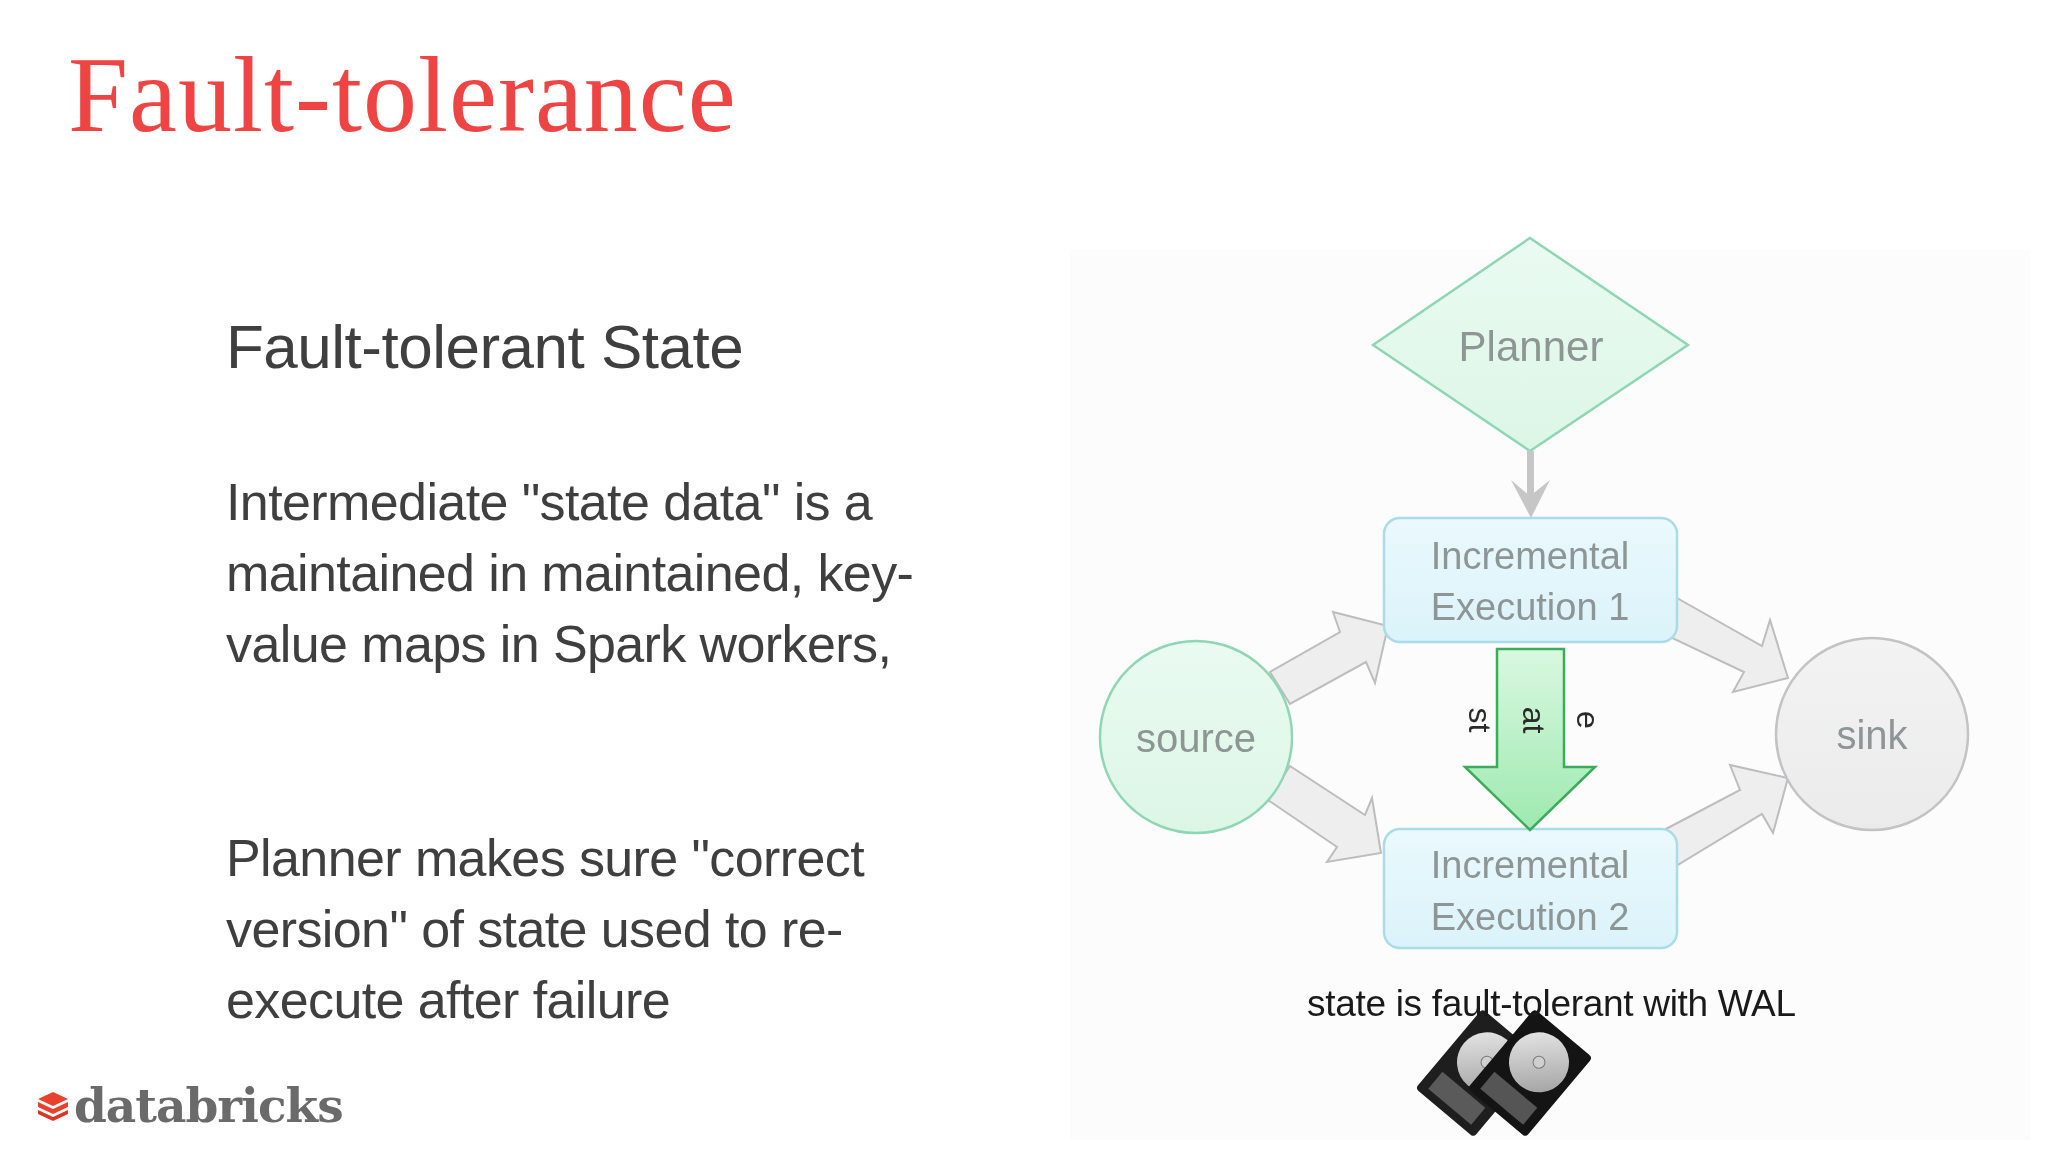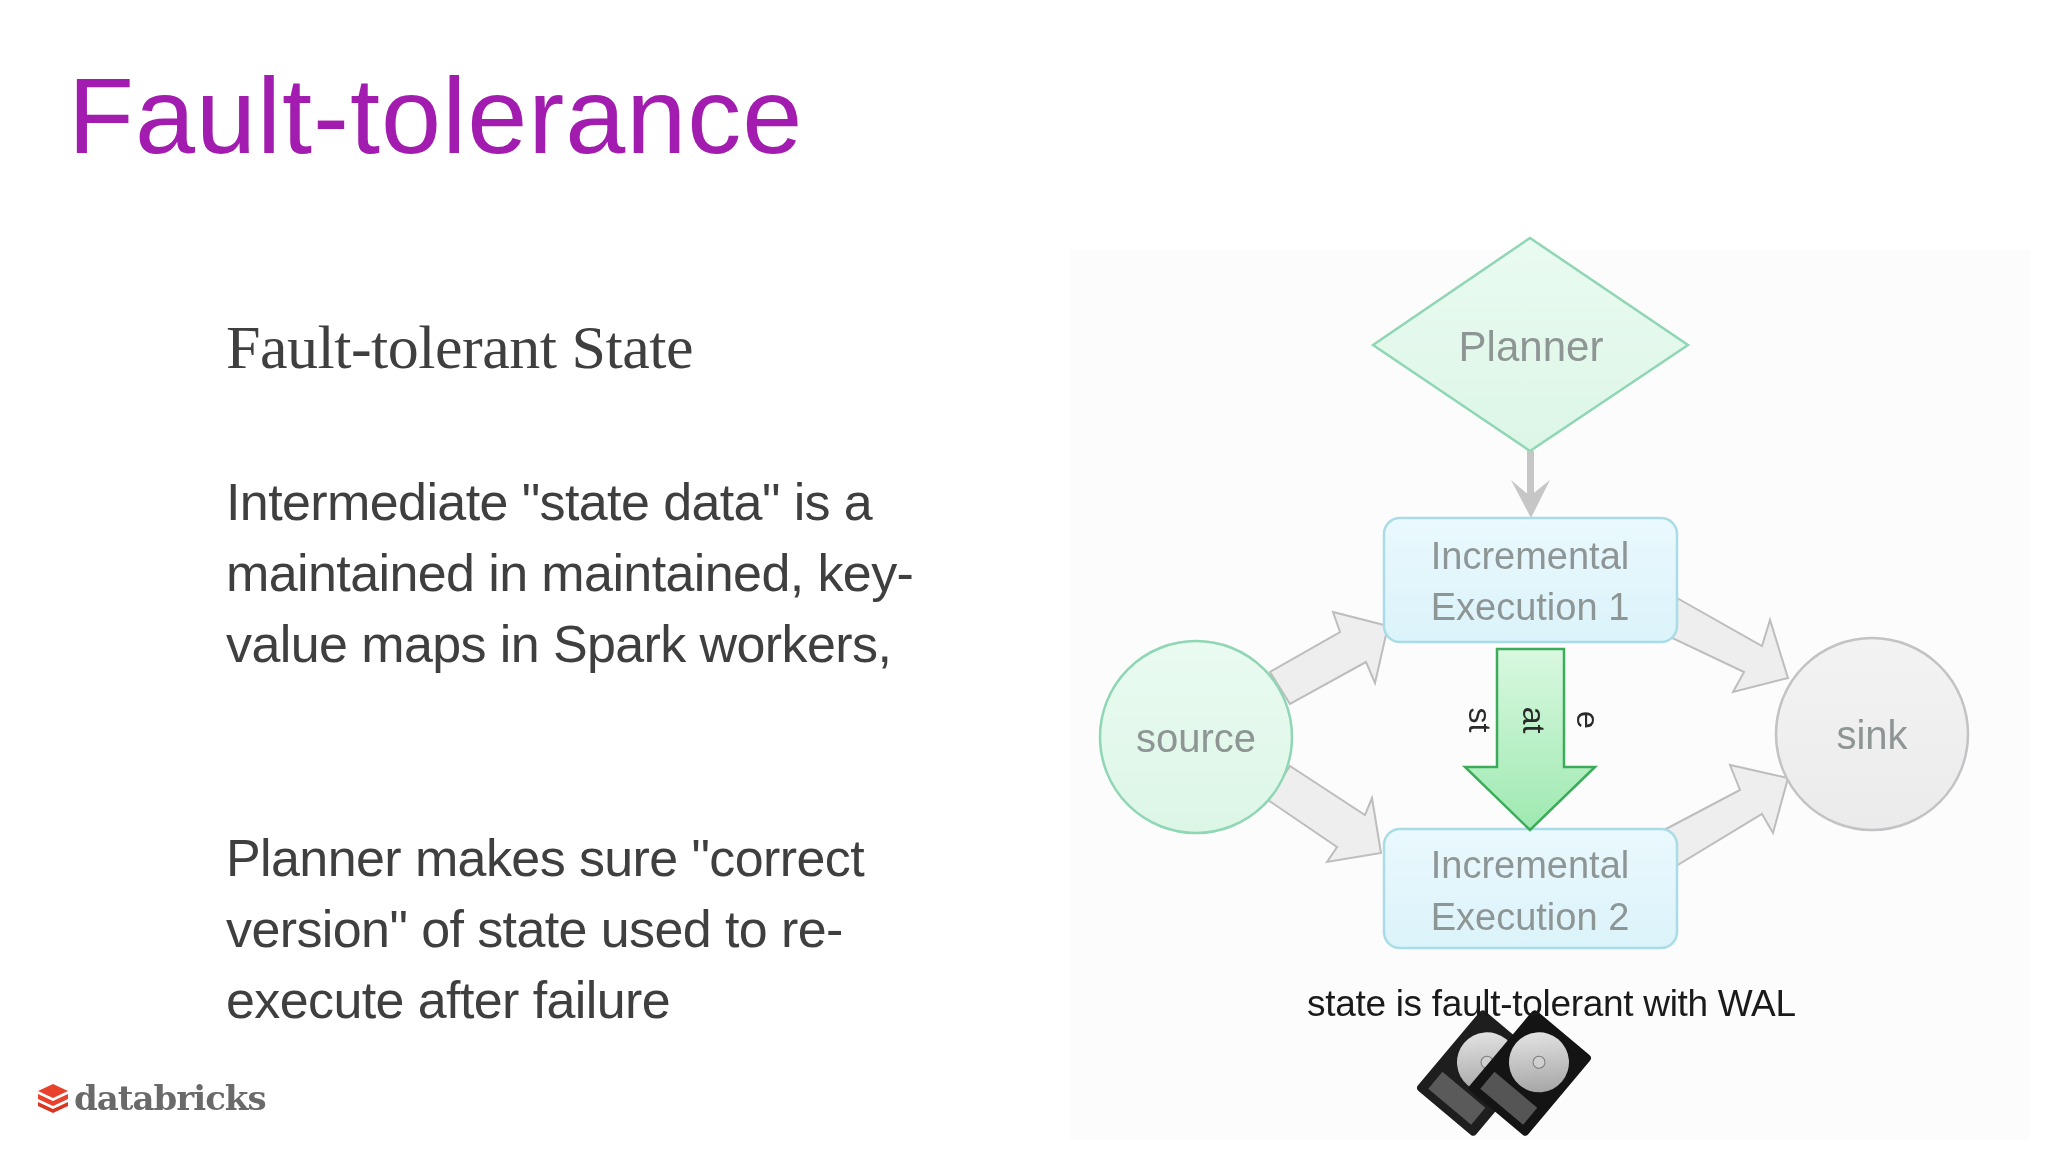--- a/index.html
+++ b/index.html
@@ -1,28 +1,28 @@
 <!DOCTYPE html>
 <html><head>
 <meta charset="utf-8">
 <style>
   html, body { margin:0; padding:0; }
   body { width:2048px; height:1152px; background:#ffffff; position:relative; overflow:hidden; font-family:"Liberation Sans", sans-serif; }
-  .slide-title { position:absolute; left:68px; top:62px; font-family:Liberation Sans, sans-serif; font-weight:200; font-size:108px; color:#a21caf; letter-spacing:1px; line-height:1; margin:0; -webkit-text-stroke:0; }
-  .subheading { position:absolute; left:226px; top:316px; font-family:Liberation Serif, serif; font-size:62px; color:#3f3f3f; line-height:1; margin:0; font-weight:normal; letter-spacing:-0.5px;text-align:right; }
+  .slide-title { position:absolute; left:68px; top:41px; font-family:Liberation Serif, serif; font-weight:200; font-size:108px; color:#ef4444; letter-spacing:1px; line-height:1; margin:0; -webkit-text-stroke:0; }
+  .subheading { position:absolute; left:226px; top:316px; font-family:Liberation Sans, sans-serif; font-size:62px; color:#3f3f3f; line-height:1; margin:0; font-weight:normal; letter-spacing:-0.5px;text-align:right; }
   .para { position:absolute; left:226px; width:720px; font-family:"Liberation Sans", sans-serif; font-size:52px; line-height:71px; color:#3f3f3f; margin:0; letter-spacing:-0.6px; }
   .para .line { display:block; white-space:nowrap; }
   #para1 { top:467px; }
   #para2 { top:823px; }
   .diagram-panel { position:absolute; left:1070px; top:250px; width:960px; height:890px; background:#fcfcfc; }
   svg.diagram { position:absolute; left:0; top:0; width:2048px; height:1152px; }
   .node-label { font-family:"Liberation Sans", sans-serif; fill:#8e9595; }
   .caption { position:absolute; left:1307px; top:983px; font-family:"Liberation Sans", sans-serif; font-size:37px; color:#1a1a1a; white-space:nowrap; letter-spacing:-0.3px; }
   .logo { position:absolute; left:36px; top:1078px; display:flex; align-items:center; }
-  .logo-text { font-family:"DejaVu Serif", serif; font-size:34px; font-weight:bold; color:#6a6a6a; letter-spacing:-1px; margin-left:4px; }
+  .logo-text { font-family:"DejaVu Serif", serif; font-size:47px; font-weight:bold; color:#6a6a6a; letter-spacing:-1px; margin-left:4px; }
 </style>
 </head>
 <body>
 
 <h1 class="slide-title">Fault-tolerance</h1>
 
 <h2 class="subheading">Fault-tolerant State</h2>
 
 <p class="para" id="para1">
   <span class="line">Intermediate "state data" is a</span>

